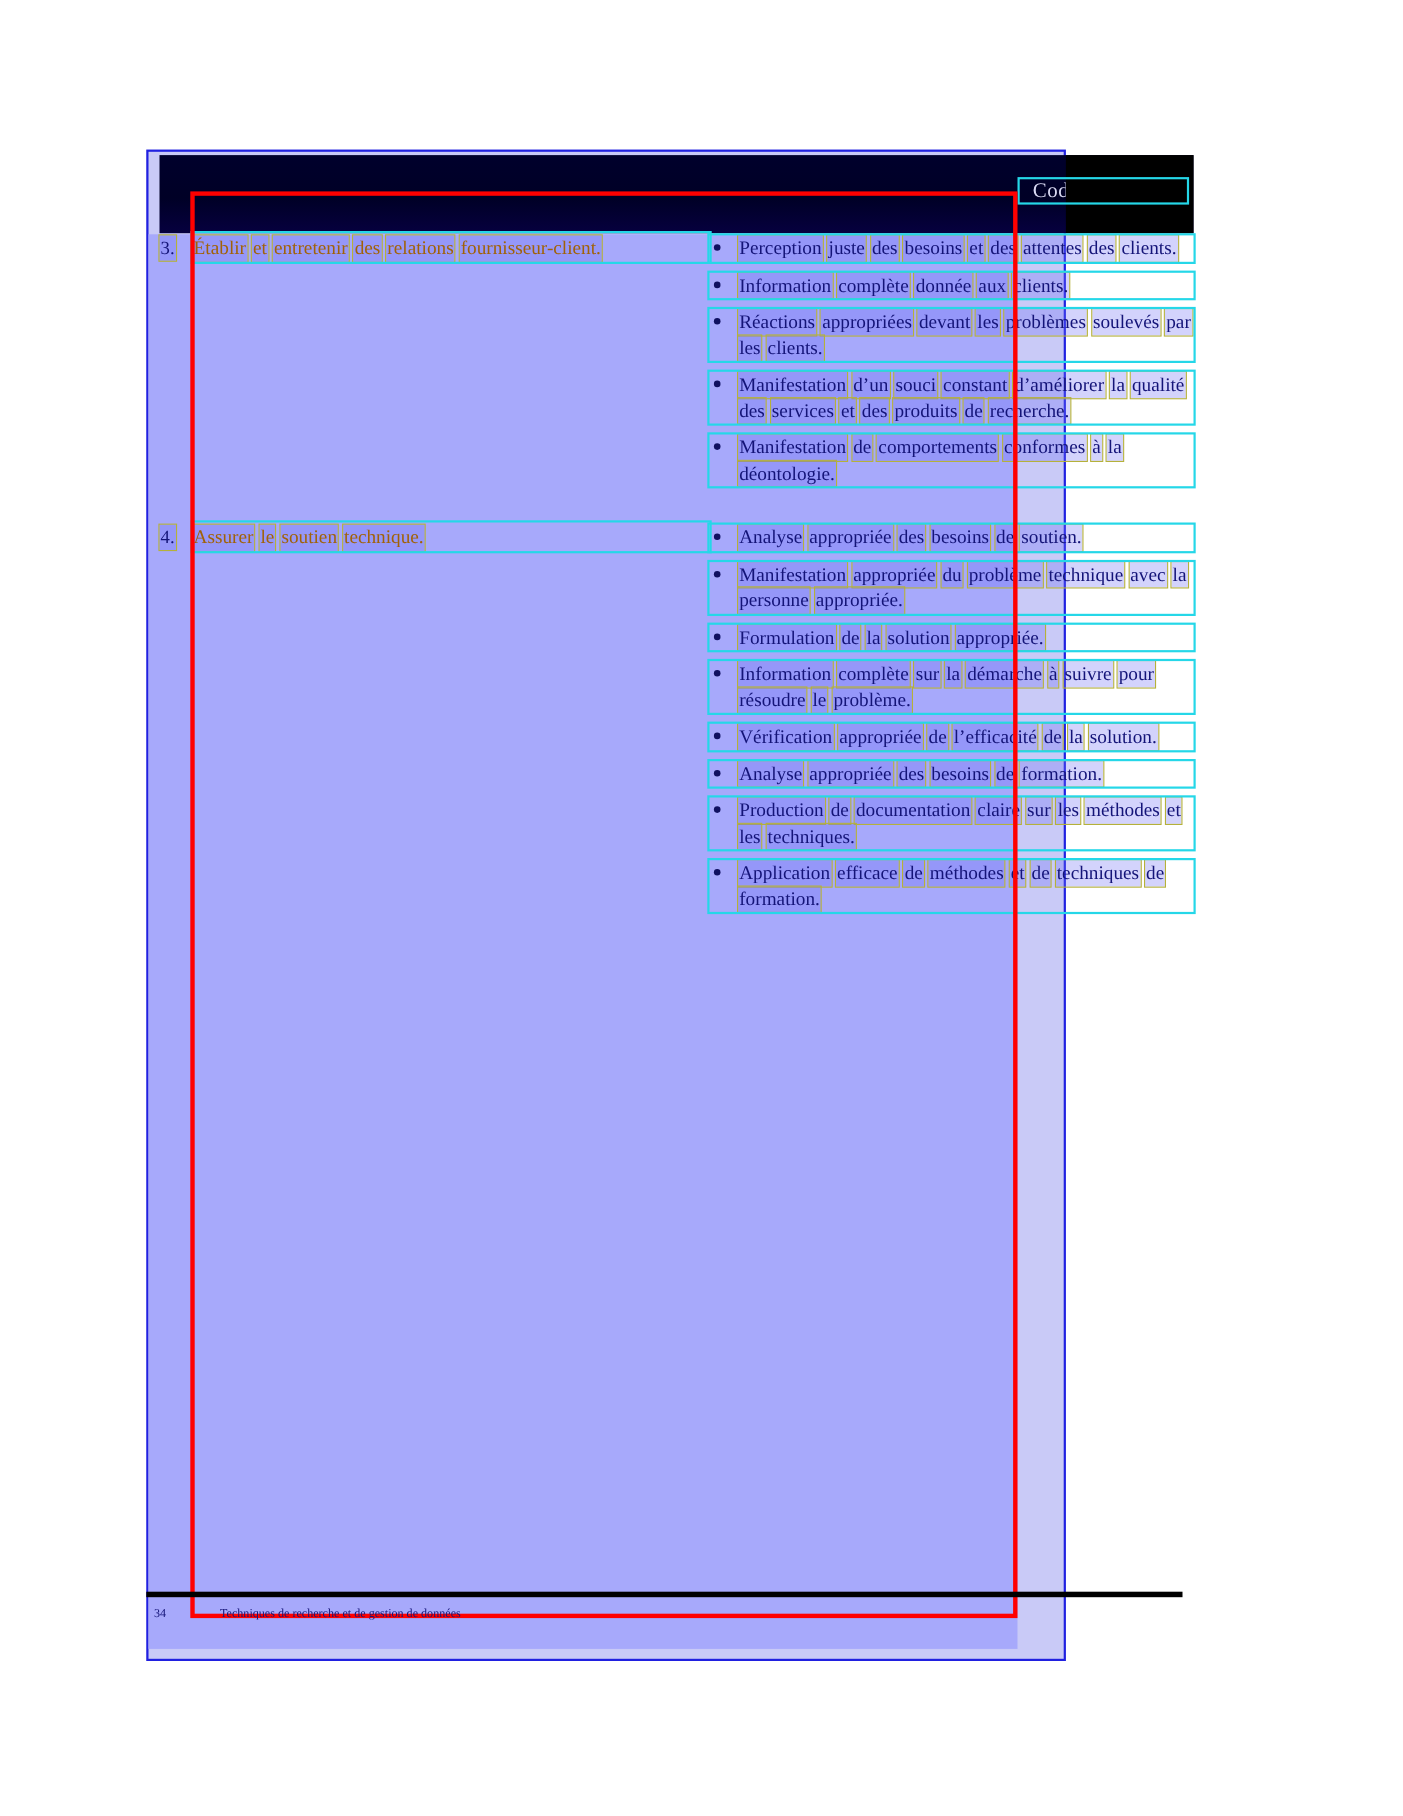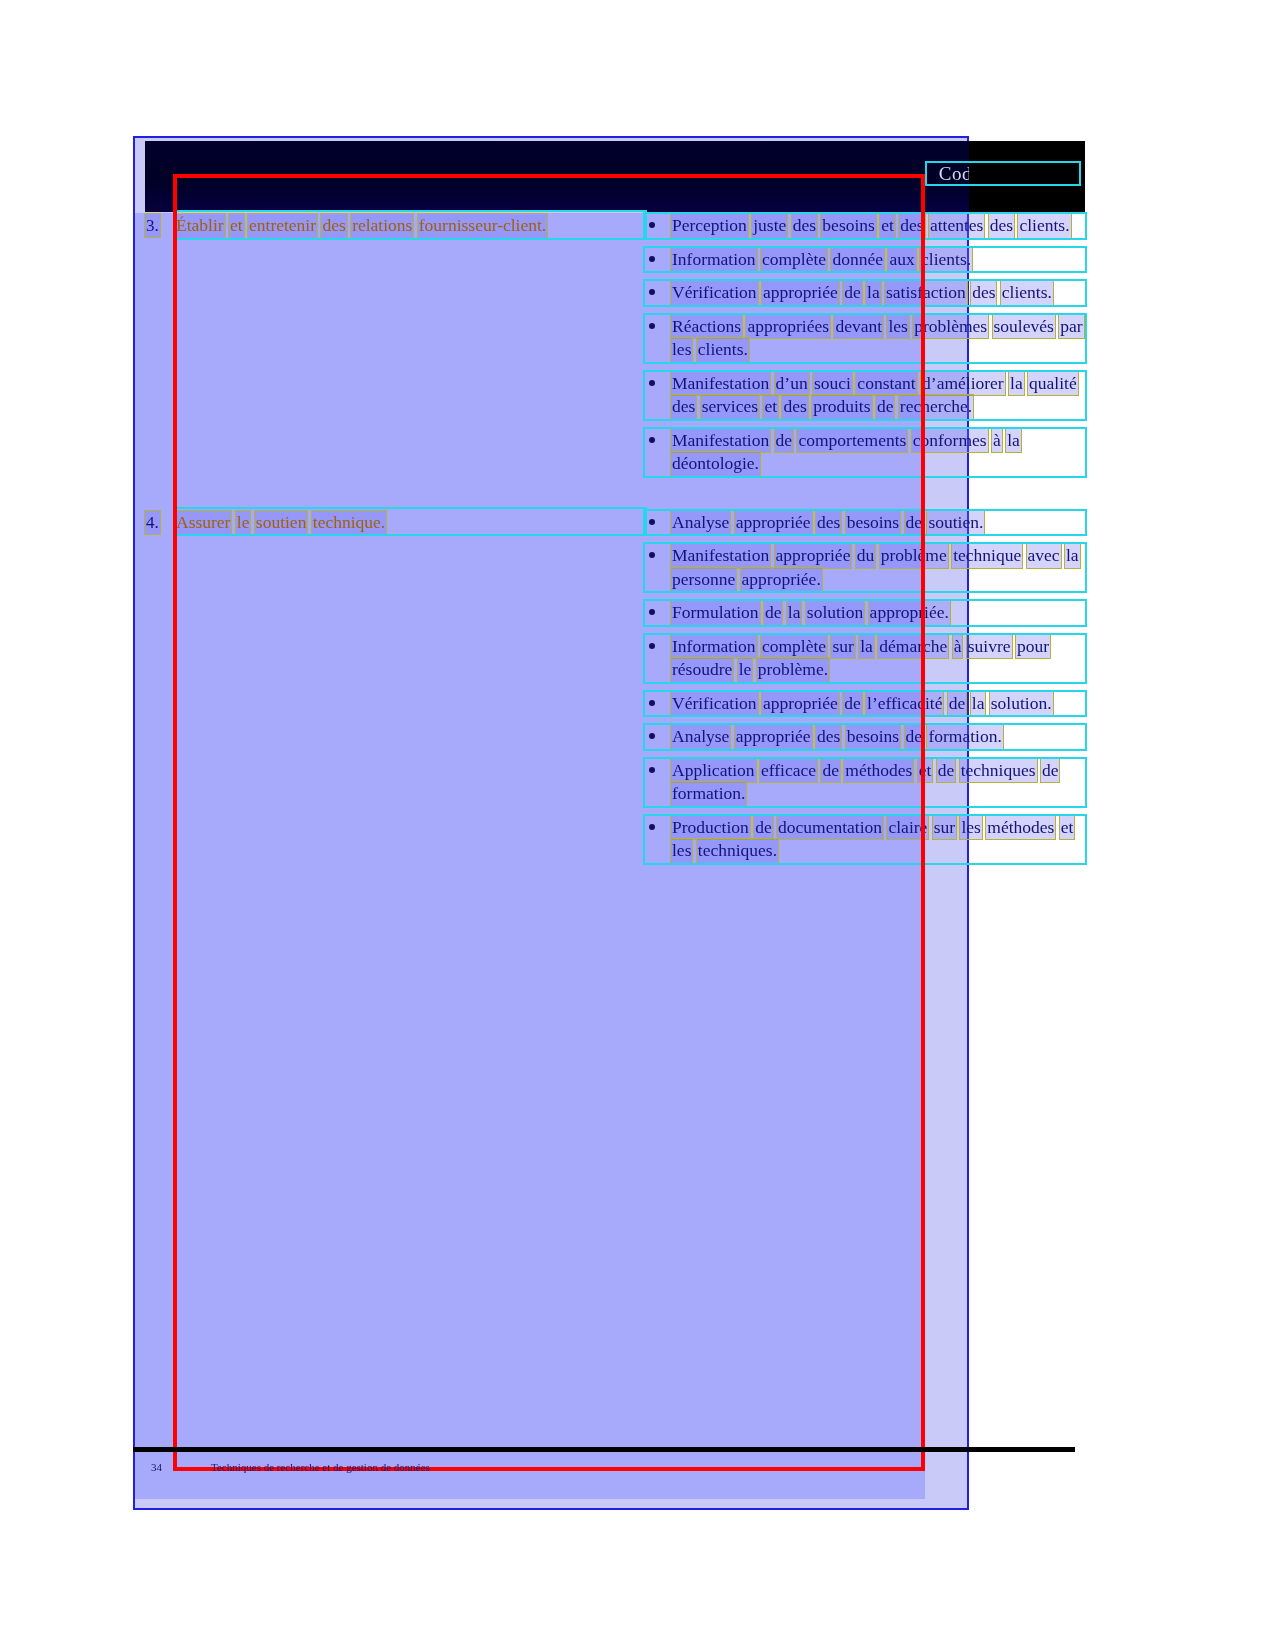--- a/index.html
+++ b/index.html
@@ -176,21 +176,21 @@
     position: absolute;
     left: 140px;
     top: 1461px;
     width: 940px;
     display: flex;
     align-items: baseline;
     color: #141478;
     font-size: 11px;
     font-family: "Liberation Serif", serif;
   }
-  #footer .pg { width: 60px; flex: 0 0 60px; margin-left: 11px; }
+  #footer .pg { width: 60px; flex: 0 0 60px; }
   #footer .ft { flex: 1 1 auto; }
 </style>
 </head>
 <body>
 
 <div id="page">
   <div id="selection-fill"></div>
 </div>
 
 <div id="header-band">
@@ -201,39 +201,38 @@
 <div id="header-band-right"></div>
 <div class="ocr-line" id="code-ocr"></div>
 
 <div id="content">
     <div class="row">
       <div class="num-cell"><span class="w">3.</span></div>
       <div class="task-cell line-box"><span class="w">Établir</span> <span class="w">et</span> <span class="w">entretenir</span> <span class="w">des</span> <span class="w">relations</span> <span class="w">fournisseur-client.</span></div>
       <div class="crit-cell">
         <div class="crit line-box"><span class="bullet"></span><span class="w">Perception</span> <span class="w">juste</span> <span class="w">des</span> <span class="w">besoins</span> <span class="w">et</span> <span class="w">des</span> <span class="w">attentes</span> <span class="w">des</span> <span class="w">clients.</span></div>
         <div class="crit line-box"><span class="bullet"></span><span class="w">Information</span> <span class="w">complète</span> <span class="w">donnée</span> <span class="w">aux</span> <span class="w">clients.</span></div>
-        <div class="crit line-box"><span class="bullet"></span><span class="w">Vérification</span> <span class="w">appropriée</span> <span class="w">de</span> <span class="w">la</span> <span class="w">satisfaction</span> <span class="w">des</span> <span class="w">clients.</span></div>
         <div class="crit line-box"><span class="bullet"></span><span class="w">Réactions</span> <span class="w">appropriées</span> <span class="w">devant</span> <span class="w">les</span> <span class="w">problèmes</span> <span class="w">soulevés</span> <span class="w">par</span> <span class="w">les</span> <span class="w">clients.</span></div>
         <div class="crit line-box"><span class="bullet"></span><span class="w">Manifestation</span> <span class="w">d’un</span> <span class="w">souci</span> <span class="w">constant</span> <span class="w">d’améliorer</span> <span class="w">la</span> <span class="w">qualité</span> <span class="w">des</span> <span class="w">services</span> <span class="w">et</span> <span class="w">des</span> <span class="w">produits</span> <span class="w">de</span> <span class="w">recherche.</span></div>
         <div class="crit line-box"><span class="bullet"></span><span class="w">Manifestation</span> <span class="w">de</span> <span class="w">comportements</span> <span class="w">conformes</span> <span class="w">à</span> <span class="w">la</span> <span class="w">déontologie.</span></div>
       </div>
     </div>
     <div class="row-gap"></div>
     <div class="row">
       <div class="num-cell"><span class="w">4.</span></div>
       <div class="task-cell line-box"><span class="w">Assurer</span> <span class="w">le</span> <span class="w">soutien</span> <span class="w">technique.</span></div>
       <div class="crit-cell">
         <div class="crit line-box"><span class="bullet"></span><span class="w">Analyse</span> <span class="w">appropriée</span> <span class="w">des</span> <span class="w">besoins</span> <span class="w">de</span> <span class="w">soutien.</span></div>
         <div class="crit line-box"><span class="bullet"></span><span class="w">Manifestation</span> <span class="w">appropriée</span> <span class="w">du</span> <span class="w">problème</span> <span class="w">technique</span> <span class="w">avec</span> <span class="w">la</span> <span class="w">personne</span> <span class="w">appropriée.</span></div>
         <div class="crit line-box"><span class="bullet"></span><span class="w">Formulation</span> <span class="w">de</span> <span class="w">la</span> <span class="w">solution</span> <span class="w">appropriée.</span></div>
         <div class="crit line-box"><span class="bullet"></span><span class="w">Information</span> <span class="w">complète</span> <span class="w">sur</span> <span class="w">la</span> <span class="w">démarche</span> <span class="w">à</span> <span class="w">suivre</span> <span class="w">pour</span> <span class="w">résoudre</span> <span class="w">le</span> <span class="w">problème.</span></div>
         <div class="crit line-box"><span class="bullet"></span><span class="w">Vérification</span> <span class="w">appropriée</span> <span class="w">de</span> <span class="w">l’efficacité</span> <span class="w">de</span> <span class="w">la</span> <span class="w">solution.</span></div>
         <div class="crit line-box"><span class="bullet"></span><span class="w">Analyse</span> <span class="w">appropriée</span> <span class="w">des</span> <span class="w">besoins</span> <span class="w">de</span> <span class="w">formation.</span></div>
+        <div class="crit line-box"><span class="bullet"></span><span class="w">Production</span> <span class="w">de</span> <span class="w">documentation</span> <span class="w">claire</span> <span class="w">sur</span> <span class="w">les</span> <span class="w">méthodes</span> <span class="w">et</span> <span class="w">les</span> <span class="w">techniques.</span></div>
         <div class="crit line-box"><span class="bullet"></span><span class="w">Application</span> <span class="w">efficace</span> <span class="w">de</span> <span class="w">méthodes</span> <span class="w">et</span> <span class="w">de</span> <span class="w">techniques</span> <span class="w">de</span> <span class="w">formation.</span></div>
-        <div class="crit line-box"><span class="bullet"></span><span class="w">Production</span> <span class="w">de</span> <span class="w">documentation</span> <span class="w">claire</span> <span class="w">sur</span> <span class="w">les</span> <span class="w">méthodes</span> <span class="w">et</span> <span class="w">les</span> <span class="w">techniques.</span></div>
       </div>
     </div>
   </div>
 
 <div id="red-rect"></div>
 
 <div id="footer-rule"></div>
 <div id="footer">
   <span class="pg">34</span>
   <span class="ft">Techniques de recherche et de gestion de données</span>

